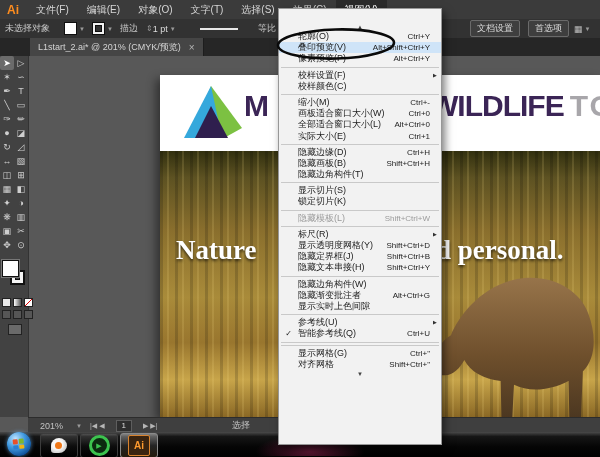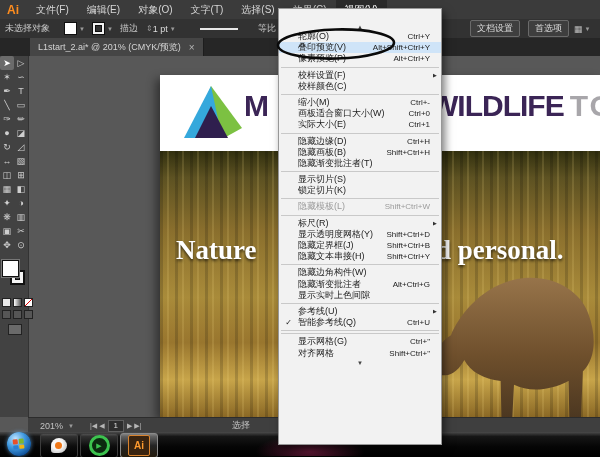--- a/index.html
+++ b/index.html
@@ -61,21 +61,21 @@
       linear-gradient(180deg,#32300f 0%,#5d5222 10%,#8a6f2d 30%,#a98b3a 55%,#99762e 72%,
         #c8a54a 86%,#8a6825 100%);}
   #headline-left{position:absolute;left:16px;top:84px;font-family:"Liberation Serif",serif;
      font-weight:bold;font-size:27px;color:#fff;text-shadow:0 2px 3px rgba(0,0,0,.6);}
   #headline-right{position:absolute;left:276px;top:84px;font-family:"Liberation Serif",serif;
      font-weight:bold;font-size:27px;color:#fff;text-shadow:0 2px 3px rgba(0,0,0,.6);white-space:nowrap;}
   #moose{position:absolute;left:268px;top:106px;}
   
   #statusbar{position:absolute;left:28px;top:417px;width:572px;height:15px;background:#3f3f3f;
              border-top:1px solid #2c2c2c;color:#c3c3c3;font-size:9px;z-index:10;}
-  .sb{position:absolute;top:0;height:15px;display:flex;align-items:center;gap:3px;}
+  .sb{position:absolute;top:0;height:15px;display:flex;align-items:center;gap:11px;}
   .sb .navg{color:#b5b5b5;font-size:7px;}
   #artboard-field{border:1px solid #5e5e5e;background:#2e2e2e;padding:0 5px;font-size:8px;height:10px;
                   line-height:10px;color:#ddd;}
   
   #taskbar{position:absolute;left:0;top:432px;width:600px;height:25px;z-index:30;
      background:linear-gradient(180deg,#4a4a4a 0%,#161616 18%,#050505 60%,#000 100%);}
   #taskbar-glow{position:absolute;left:255px;top:2px;width:110px;height:22px;pointer-events:none;
      background:radial-gradient(ellipse at 50% 80%, rgba(255,60,140,.35), rgba(255,60,140,0) 70%);}
   #start-orb{position:absolute;left:7px;top:0px;width:24px;height:24px;border-radius:50%;
      background:radial-gradient(circle at 35% 28%,#bfe3ff 0%,#3f99e0 40%,#0d4e96 78%,#072b55 100%);
@@ -329,40 +329,46 @@
           <span class="vm-arrow"></span>
         </div>
         <div class="vm-item">
           <span class="vm-check"></span>
           <span class="vm-label">画板适合窗口大小(W)</span>
           <span class="vm-short">Ctrl+0</span>
           <span class="vm-arrow"></span>
         </div>
         <div class="vm-item">
           <span class="vm-check"></span>
+          <span class="vm-label">全部适合窗口大小(L)</span>
+          <span class="vm-short">Alt+Ctrl+0</span>
+          <span class="vm-arrow"></span>
+        </div>
+        <div class="vm-item">
+          <span class="vm-check"></span>
           <span class="vm-label">实际大小(E)</span>
           <span class="vm-short">Ctrl+1</span>
           <span class="vm-arrow"></span>
         </div>
         <div class="vm-sep"></div>
         <div class="vm-item">
           <span class="vm-check"></span>
           <span class="vm-label">隐藏边缘(D)</span>
           <span class="vm-short">Ctrl+H</span>
           <span class="vm-arrow"></span>
         </div>
         <div class="vm-item">
           <span class="vm-check"></span>
           <span class="vm-label">隐藏画板(B)</span>
           <span class="vm-short">Shift+Ctrl+H</span>
           <span class="vm-arrow"></span>
         </div>
         <div class="vm-item">
           <span class="vm-check"></span>
-          <span class="vm-label">隐藏渐变批注者(T)</span>
+          <span class="vm-label">隐藏边角构件(T)</span>
           <span class="vm-short"></span>
           <span class="vm-arrow"></span>
         </div>
         <div class="vm-sep"></div>
         <div class="vm-item">
           <span class="vm-check"></span>
           <span class="vm-label">显示切片(S)</span>
           <span class="vm-short"></span>
           <span class="vm-arrow"></span>
         </div>

